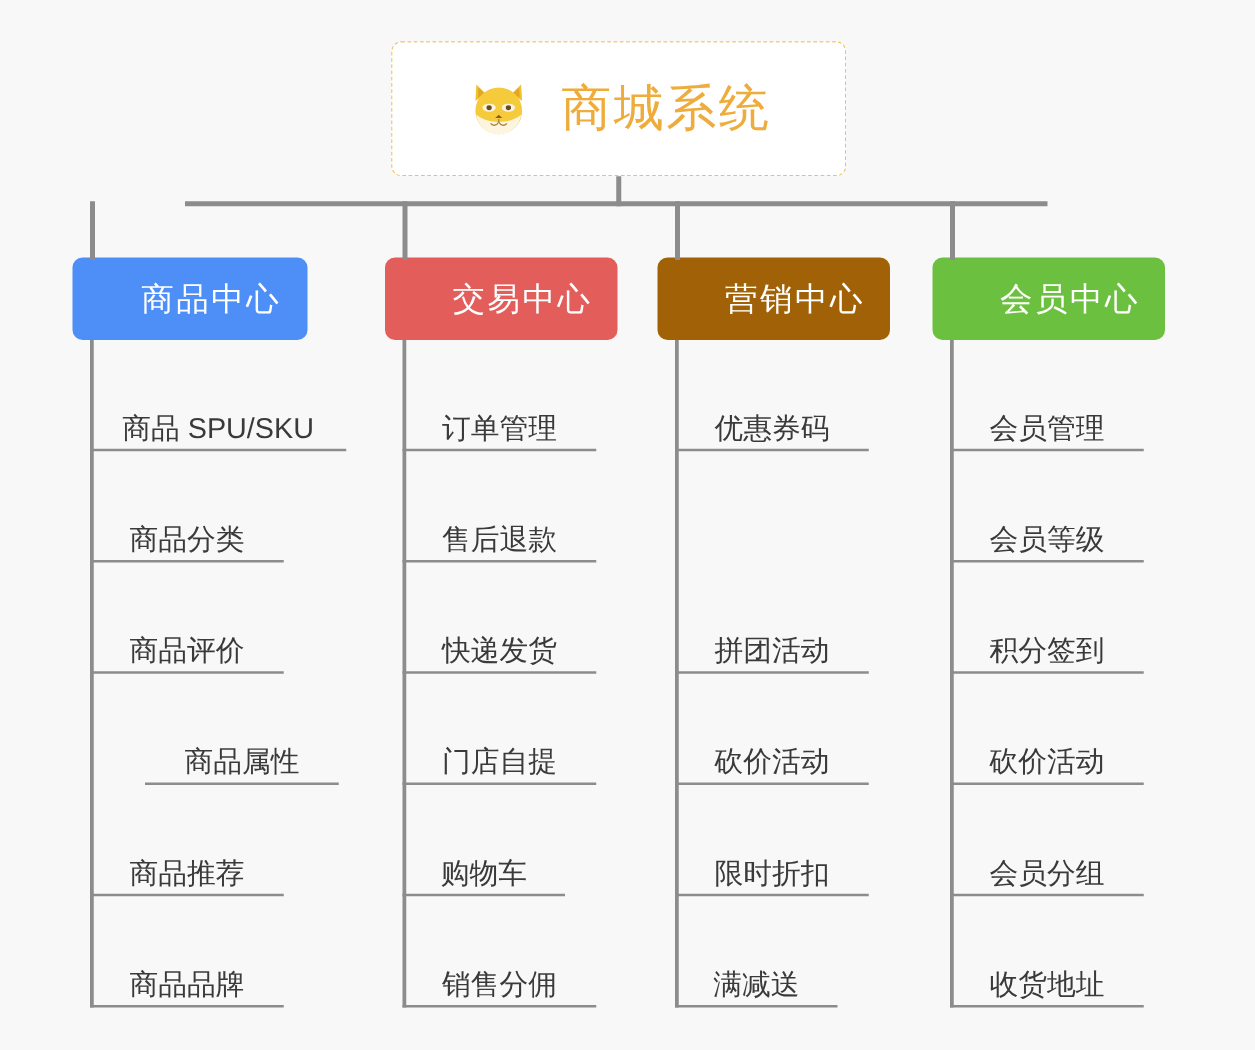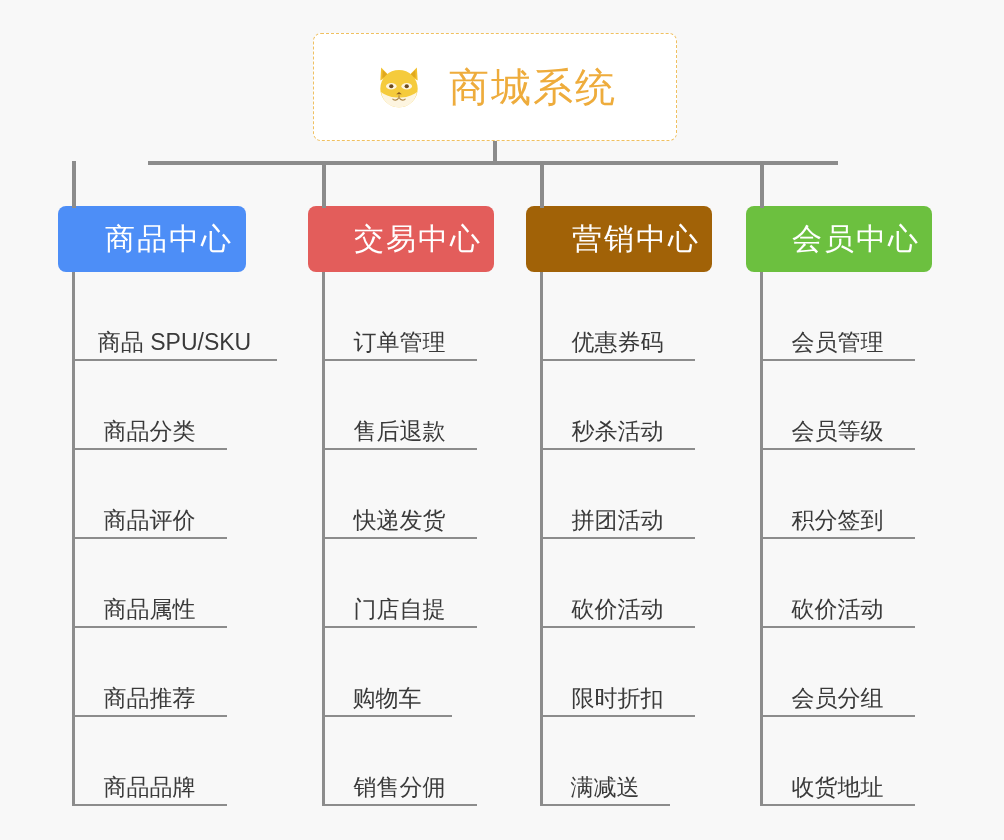--- a/index.html
+++ b/index.html
@@ -81,21 +81,21 @@
     position: absolute;
     top: 206px;
     height: 66px;
     box-sizing: border-box;
     border-radius: 8px;
     display: flex;
     align-items: center;
     justify-content: center;
   }
   .branch-label {
-    font-size: 30px;
+    font-size: 26px;
     line-height: 1;
     color: #ffffff;
     letter-spacing: 2px;
     white-space: nowrap;
     margin-left: 34px;
   }
 
   
   .leaf-column {
     position: absolute;
@@ -162,21 +162,21 @@
         <div class="leaf-spine" style="height: 534px;"></div>
         <div class="leaf-item" style="top: 0px; width: 205px;">
           <span class="leaf-label">商品 SPU/SKU</span>
         </div>
         <div class="leaf-item" style="top: 89px; width: 155px;">
           <span class="leaf-label">商品分类</span>
         </div>
         <div class="leaf-item" style="top: 178px; width: 155px;">
           <span class="leaf-label">商品评价</span>
         </div>
-        <div class="leaf-item" style="top: 267px; width: 155px;">
+        <div class="leaf-item" style="top: 267px; width: 155px; margin-left: 44px;">
           <span class="leaf-label">商品属性</span>
         </div>
         <div class="leaf-item" style="top: 356px; width: 155px;">
           <span class="leaf-label">商品推荐</span>
         </div>
         <div class="leaf-item" style="top: 445px; width: 155px;">
           <span class="leaf-label">商品品牌</span>
         </div>
       </div>
       <div class="branch" style="left: 308px; width: 186px; background: rgb(227, 93, 91);">
@@ -203,23 +203,20 @@
           <span class="leaf-label">销售分佣</span>
         </div>
       </div>
       <div class="branch" style="left: 526px; width: 186px; background: #a16207;">
         <div class="branch-label">营销中心</div>
       </div>
       <div class="leaf-column" style="left: 540px; top: 272px; width: 165px; height: 534px;">
         <div class="leaf-spine" style="height: 534px;"></div>
         <div class="leaf-item" style="top: 0px; width: 155px;">
           <span class="leaf-label">优惠券码</span>
-        </div>
-        <div class="leaf-item" style="top: 89px; width: 155px;">
-          <span class="leaf-label">秒杀活动</span>
         </div>
         <div class="leaf-item" style="top: 267px; width: 155px;">
           <span class="leaf-label">砍价活动</span>
         </div>
         <div class="leaf-item" style="top: 178px; width: 155px;">
           <span class="leaf-label">拼团活动</span>
         </div>
         <div class="leaf-item" style="top: 356px; width: 155px;">
           <span class="leaf-label">限时折扣</span>
         </div>

